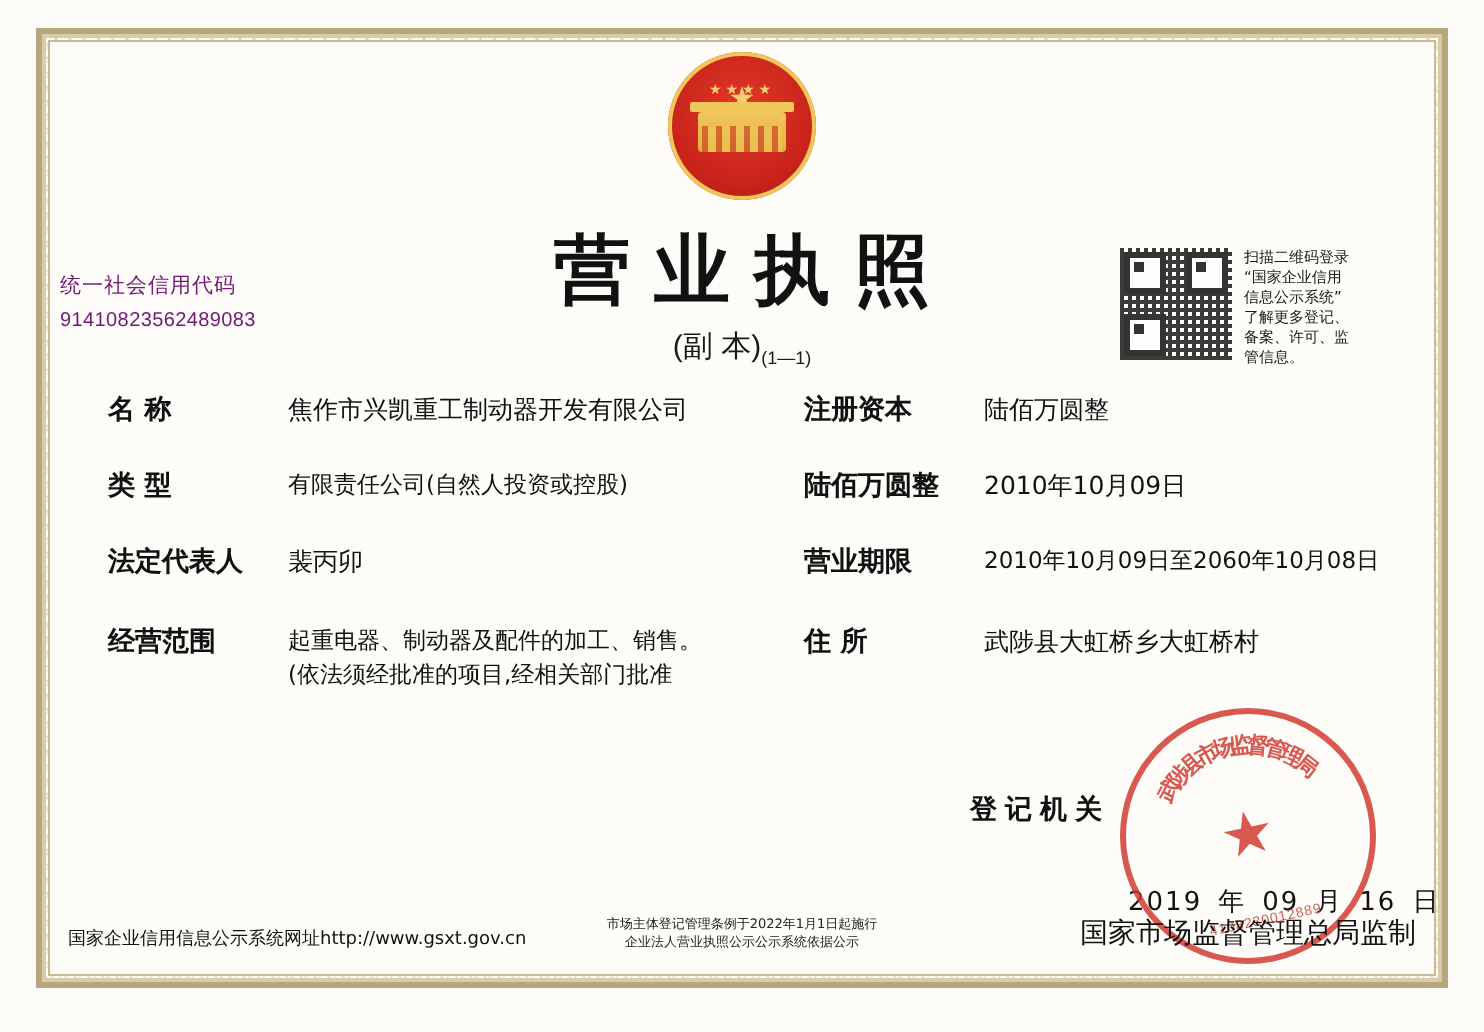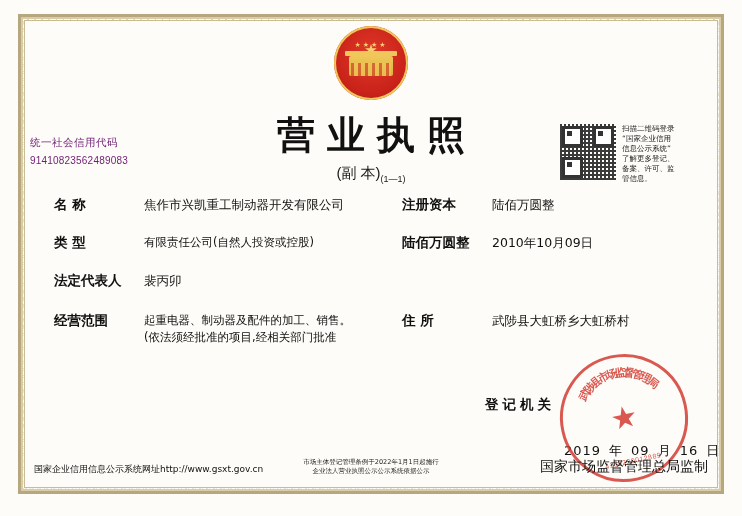--- a/index.html
+++ b/index.html
@@ -483,20 +483,26 @@
             <div class="v">2010年10月09日</div>
           </div>
         </div>
       </div>
 
       <div class="row" style="margin-top:10px">
         <div class="col-left">
           <div class="fld">
             <div class="k spread3">法定代表人</div>
             <div class="v">裴丙卯</div>
+          </div>
+        </div>
+        <div class="col-right">
+          <div class="fld">
+            <div class="k spread3">营业期限</div>
+            <div class="v small">2010年10月09日至2060年10月08日</div>
           </div>
         </div>
       </div>
 
       <div class="row" style="margin-top:12px">
         <div class="col-left">
           <div class="fld">
             <div class="k spread3">经营范围</div>
             <div class="v small">
               <span class="line2">起重电器、制动器及配件的加工、销售。</span>

